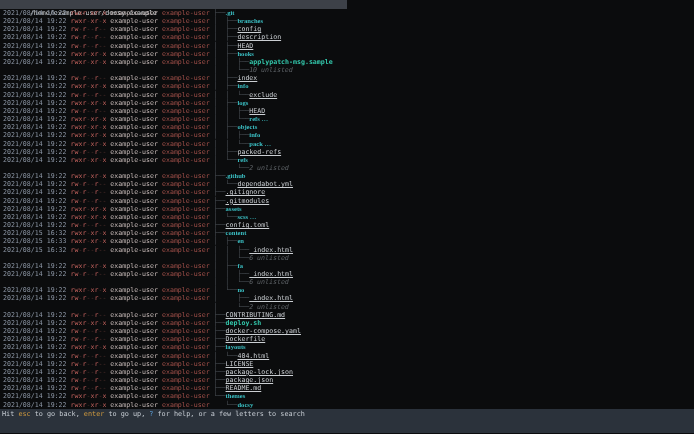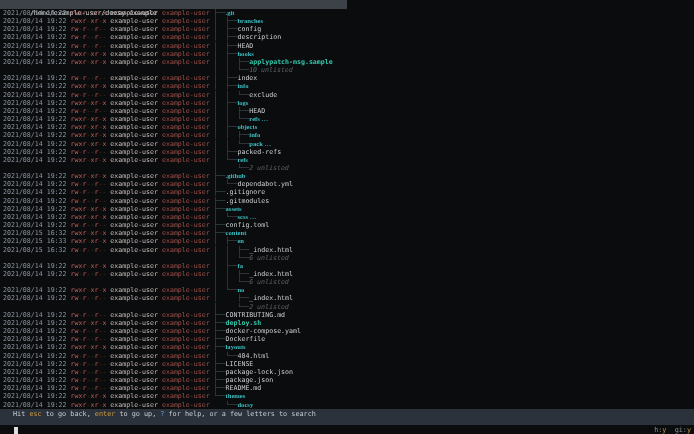--- a/index.html
+++ b/index.html
@@ -16,25 +16,25 @@
   .tree{height:400px;overflow:hidden;padding-left:3px;}
   .row{height:8.16px;line-height:8.16px;font-size:6.6px;white-space:pre;}
   .date{color:var(--c-date);margin-top:11px;}
   .pchar{color:var(--c-perm);}
   .pdim{color:var(--c-permdim);}
   .owner{color:var(--c-owner);}
   .group{color:var(--c-group);}
   .branch{color:var(--c-branch);}
   .name.dir{color:var(--c-dir);font-weight:bold;font-family:Liberation Serif, serif;}
   .name.exec{color:var(--c-exec);font-weight:bold;text-align:center;}
-  .name.file{color:var(--c-file);}
+  .name.file{color:var(--c-file);text-decoration:underline;}
   .name.unlisted{color:var(--c-unlisted);font-style:italic;}
   .statusbar{
-    height:16px;line-height:10px;font-size:6.8px;white-space:pre;
-    background:var(--c-statusbg);color:var(--c-statusfg);padding-left:13px;
+    height:24px;line-height:10px;font-size:6.8px;white-space:pre;
+    background:var(--c-statusbg);color:var(--c-statusfg);padding-left:2px;
   }
   .statusbar .key{color:var(--c-key);}
   .statusbar .qmark{color:var(--c-qmark);}
   .inputbar{
     height:15px;display:flex;justify-content:space-between;
     align-items:flex-start;padding:1px 3px 0 2px;box-sizing:border-box;margin-left:12px;
   }
   .cursor{display:inline-block;width:4px;height:8px;background:var(--c-cursor);margin-top:1px;}
   .flags{font-size:6.8px;line-height:9px;white-space:pre;}
   .flags .flabel{color:var(--c-flaglabel);}

